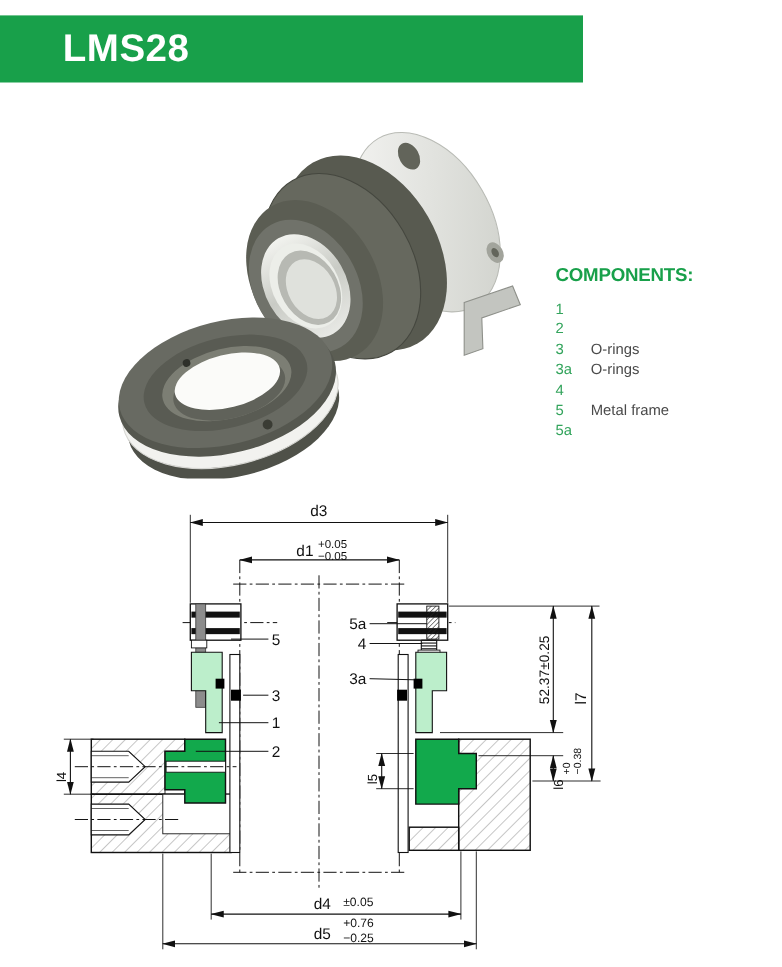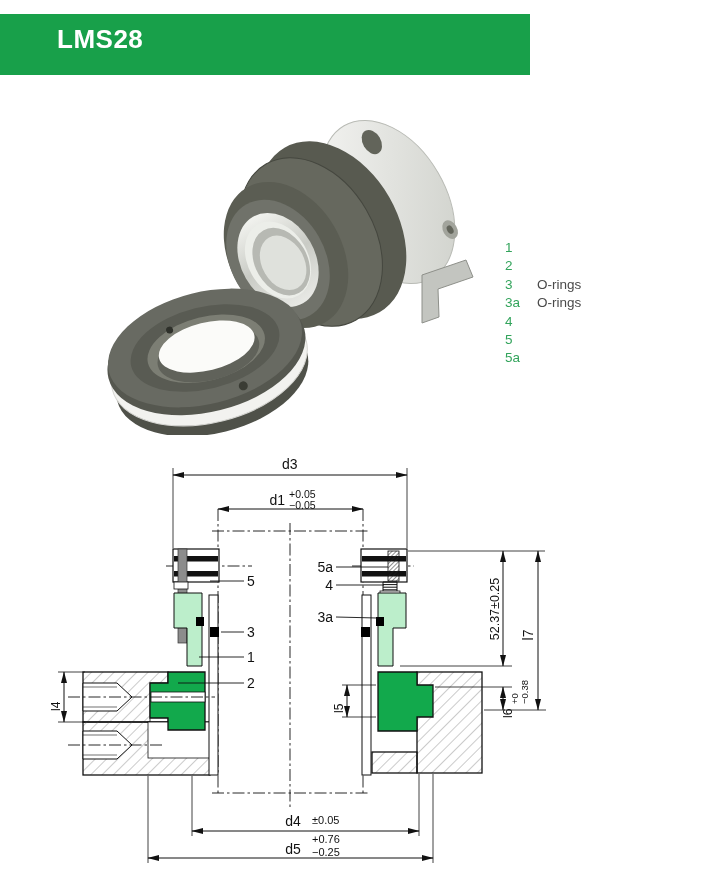--- a/index.html
+++ b/index.html
@@ -1,20 +1,20 @@
 <!DOCTYPE html>
 <html><head>
 <meta charset="utf-8">
 <style>
   html,body{margin:0;padding:0;background:#fff;}
   #page{position:relative;width:711px;height:879px;background:#fff;overflow:hidden;
         font-family:"Liberation Sans",sans-serif;}
   
   #hdrbar{position:absolute;left:0;top:14px;width:530px;height:61px;background:#18a04a;}
-  #hdrbar .ttl{position:absolute;left:57px;top:10px;color:#fff;font-size:26px;font-weight:700;
+  #hdrbar .ttl{position:absolute;left:57px;top:10px;color:#fff;font-size:35px;font-weight:700;
                letter-spacing:0.5px;}
   
   #comps{position:absolute;left:505px;top:240px;width:200px;}
   #comps .chead{color:#18a04a;font-size:17px;font-weight:700;letter-spacing:-0.2px;margin-bottom:13px;}
   .comp-row{display:flex;height:18.4px;font-size:13.5px;color:#4a4a4a;}
   .comp-num{width:32px;color:#33a45c;flex:0 0 32px;}
   .comp-label{flex:1;}
   
   #photo{position:absolute;left:95px;top:90px;width:390px;height:345px;}
   #draw{position:absolute;left:0px;top:450px;width:711px;height:434px;}
@@ -78,39 +78,41 @@
         <ellipse cx="1" cy="1" rx="60" ry="32" fill="#7c7e74"></ellipse>
         <ellipse cx="2" cy="6" rx="52" ry="27" fill="#60625a"></ellipse>
         <ellipse cx="2" cy="-1" rx="49" ry="24" fill="#fbfbf9"></ellipse>
         <circle cx="-30" cy="-26" r="3.5" fill="#2e302a"></circle>
         <circle cx="28" cy="46" r="4.5" fill="#3a3c34"></circle>
       </g>
     </svg>
   </div>
 
   <div id="comps">
+    <div class="chead">COMPONENTS:</div>
     <div class="comp-row">
       <span class="comp-num">1</span>
     </div>
     <div class="comp-row">
       <span class="comp-num">2</span>
     </div>
     <div class="comp-row">
       <span class="comp-num">3</span>
       <span class="comp-label">O-rings</span>
     </div>
     <div class="comp-row">
       <span class="comp-num">3a</span>
       <span class="comp-label">O-rings</span>
     </div>
     <div class="comp-row">
       <span class="comp-num">4</span>
     </div>
     <div class="comp-row">
       <span class="comp-num">5</span>
+      <span class="comp-label">Metal frame</span>
     </div>
     <div class="comp-row">
       <span class="comp-num">5a</span>
     </div>
   </div>
 
   <div id="draw">
     <svg width="711" height="434" viewBox="0 445 711 434">
       <defs>
         <pattern id="hatch" width="8" height="8" patternUnits="userSpaceOnUse" patternTransform="rotate(-45)">

